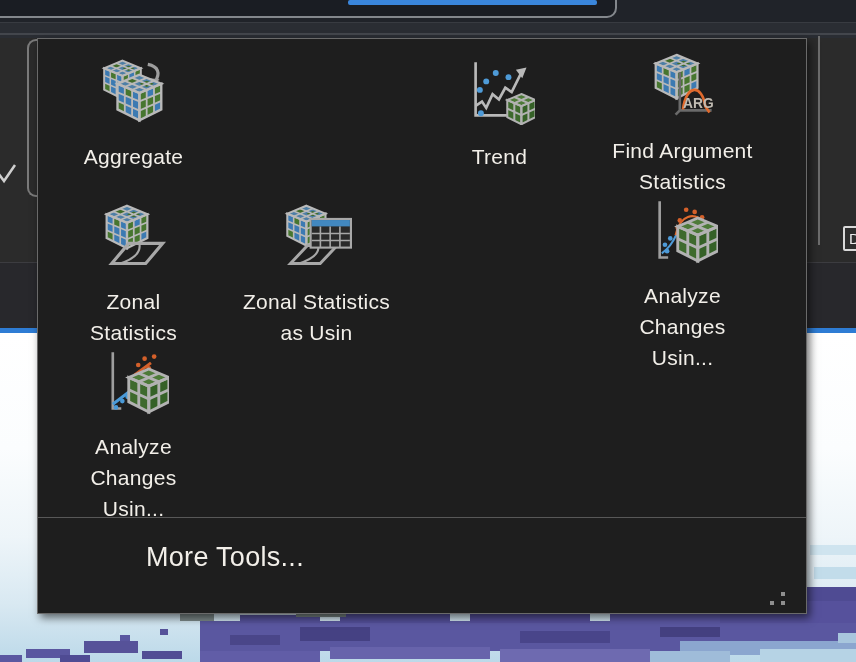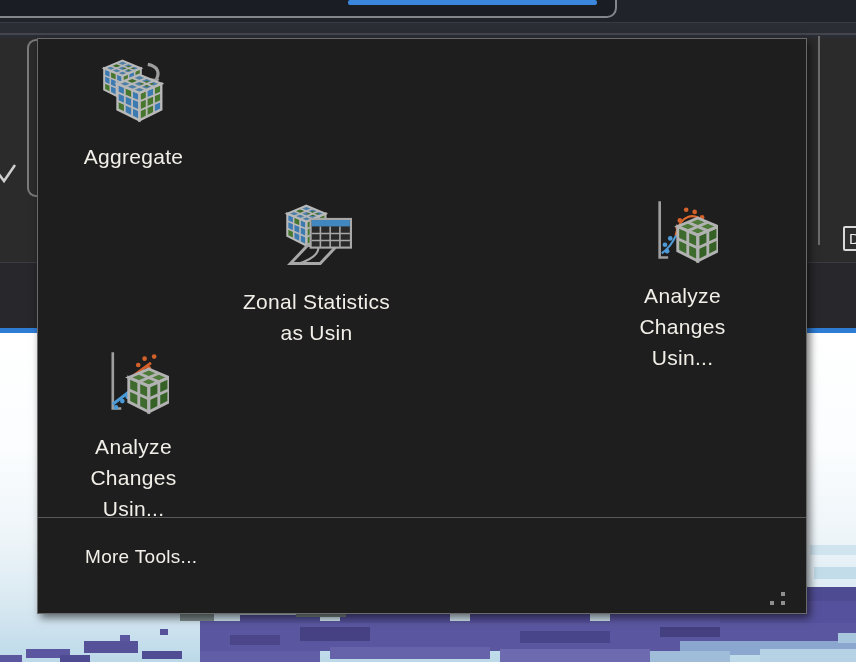--- a/index.html
+++ b/index.html
@@ -39,21 +39,21 @@
     box-shadow:3px 4px 8px rgba(0,0,0,.55);z-index:10;}
   .tool{position:absolute;width:183px;height:150px;display:flex;flex-direction:column;align-items:center;cursor:default;}
   .tool .icon-box{height:78px;display:flex;align-items:flex-end;justify-content:center;}
   .tool .label{margin-top:16px;font-size:21px;line-height:31px;letter-spacing:.3px;
     text-align:center;color:#f2efe9;}
   .w110{max-width:112px;} .w170{max-width:176px;} .w145{max-width:148px;}
   .c1{left:4px;} .c2{left:187px;} .c3{left:370px;} .c4{left:553px;}
   .r1{top:8px;} .r2{top:159px;} .r3{top:310px;}
   .separator{position:absolute;left:0;top:478px;width:100%;height:1px;background:#585858;}
   .more-tools{position:absolute;left:0;top:496px;width:100%;height:44px;display:flex;align-items:center;
-    padding-left:47px;box-sizing:border-box;font-size:19px;letter-spacing:.3px;color:#f2efe9;cursor:default;}
+    padding-left:108px;box-sizing:border-box;font-size:27px;letter-spacing:.3px;color:#f2efe9;cursor:default;}
   .grip{position:absolute;left:732px;top:551px;width:22px;height:18px;}
   .grip span{position:absolute;width:4px;height:4px;background:#8f8f8f;}
   .grip .g1{left:11px;top:2px;} .grip .g2{left:0;top:11px;} .grip .g3{left:11px;top:11px;}
   svg{display:block;}
   .defs-holder{position:absolute;width:0;height:0;overflow:hidden;}
 </style>
 </head>
 <body>
 
 <div class="defs-holder">
@@ -175,22 +175,62 @@
         <use href="#cube3" transform="translate(2,0) scale(0.72)"></use>
         <path d="M46,5 C56,7 58,13 53,21" fill="none" stroke="#9e9e9e" stroke-width="3"></path>
         <polygon points="48,18 57,19 51,27" fill="#9e9e9e"></polygon>
         <use href="#cube3" transform="translate(14,13) scale(0.86)"></use>
       </svg>
     </div>
     <div class="label">Aggregate</div>
   </div>
 
 
-
-
+  <div class="tool c3 r1">
+    <div class="icon-box">
+      <svg width="70" height="66" viewBox="0 0 66 62">
+        <path d="M10,3 10,53 58,53" fill="none" stroke="#b9b9b9" stroke-width="2.5"></path>
+        <path d="M10,44 16,40 20,46 26,33 32,38 38,27 44,31 53,13" fill="none" stroke="#b9b9b9" stroke-width="2.5"></path>
+        <polygon points="48,10 58,8 54,18" fill="#b9b9b9"></polygon>
+        <g fill="#4e9bd8">
+          <circle cx="14" cy="29" r="2.8"></circle>
+            <circle cx="20" cy="21" r="2.8"></circle>
+          <circle cx="29" cy="13" r="2.8"></circle>
+            <circle cx="41" cy="17" r="2.8"></circle>
+          <circle cx="46" cy="40" r="2.8"></circle>
+            <circle cx="15" cy="51" r="2.8"></circle>
+        </g>
+        <use href="#cube2" transform="translate(37,31) scale(0.95)"></use>
+      </svg>
+    </div>
+    <div class="label">Trend</div>
+  </div>
+
+  <div class="tool c4 r1">
+    <div class="icon-box">
+      <svg width="70" height="66" viewBox="0 0 66 62">
+        <use href="#cube3" transform="translate(4,0) scale(0.82)"></use>
+        <path d="M30,18 30,54 60,54 M30,54 26,58" fill="none" stroke="#6a6a6a" stroke-width="2.5"></path>
+        <path d="M33,53 C36,29 51,29 54,50 L58,56" fill="none" stroke="#e06a2d" stroke-width="2.5"></path>
+        <text x="33" y="52" font-size="13" font-weight="bold" fill="#c0bbb2" font-family="Liberation Sans, sans-serif">ARG</text>
+      </svg>
+    </div>
+    <div class="label w170">Find Argument Statistics</div>
+  </div>
+
+  <div class="tool c1 r2">
+    <div class="icon-box">
+      <svg width="70" height="66" viewBox="0 0 66 62">
+        <use href="#cube3" transform="translate(4,0) scale(0.8)"></use>
+        <polygon points="12,56 28,37 60,37 44,56" fill="none" stroke="#a8a8a8" stroke-width="3"></polygon>
+        <path d="M38,37 C40,46 32,52 20,56" fill="none" stroke="#a8a8a8" stroke-width="2"></path>
+      </svg>
+    </div>
+    <div class="label w110">Zonal Statistics</div>
+  </div>
 
   <div class="tool c2 r2">
     <div class="icon-box">
       <svg width="70" height="66" viewBox="0 0 66 62">
         <use href="#cube3" transform="translate(2,0) scale(0.75)"></use>
         <polygon points="8,56 24,39 52,39 36,56" fill="none" stroke="#a8a8a8" stroke-width="2.8"></polygon>
         <path d="M34,39 C36,47 28,52 16,56" fill="none" stroke="#a8a8a8" stroke-width="2"></path>
         <use href="#minitable" transform="translate(26,13)"></use>
       </svg>
     </div>

